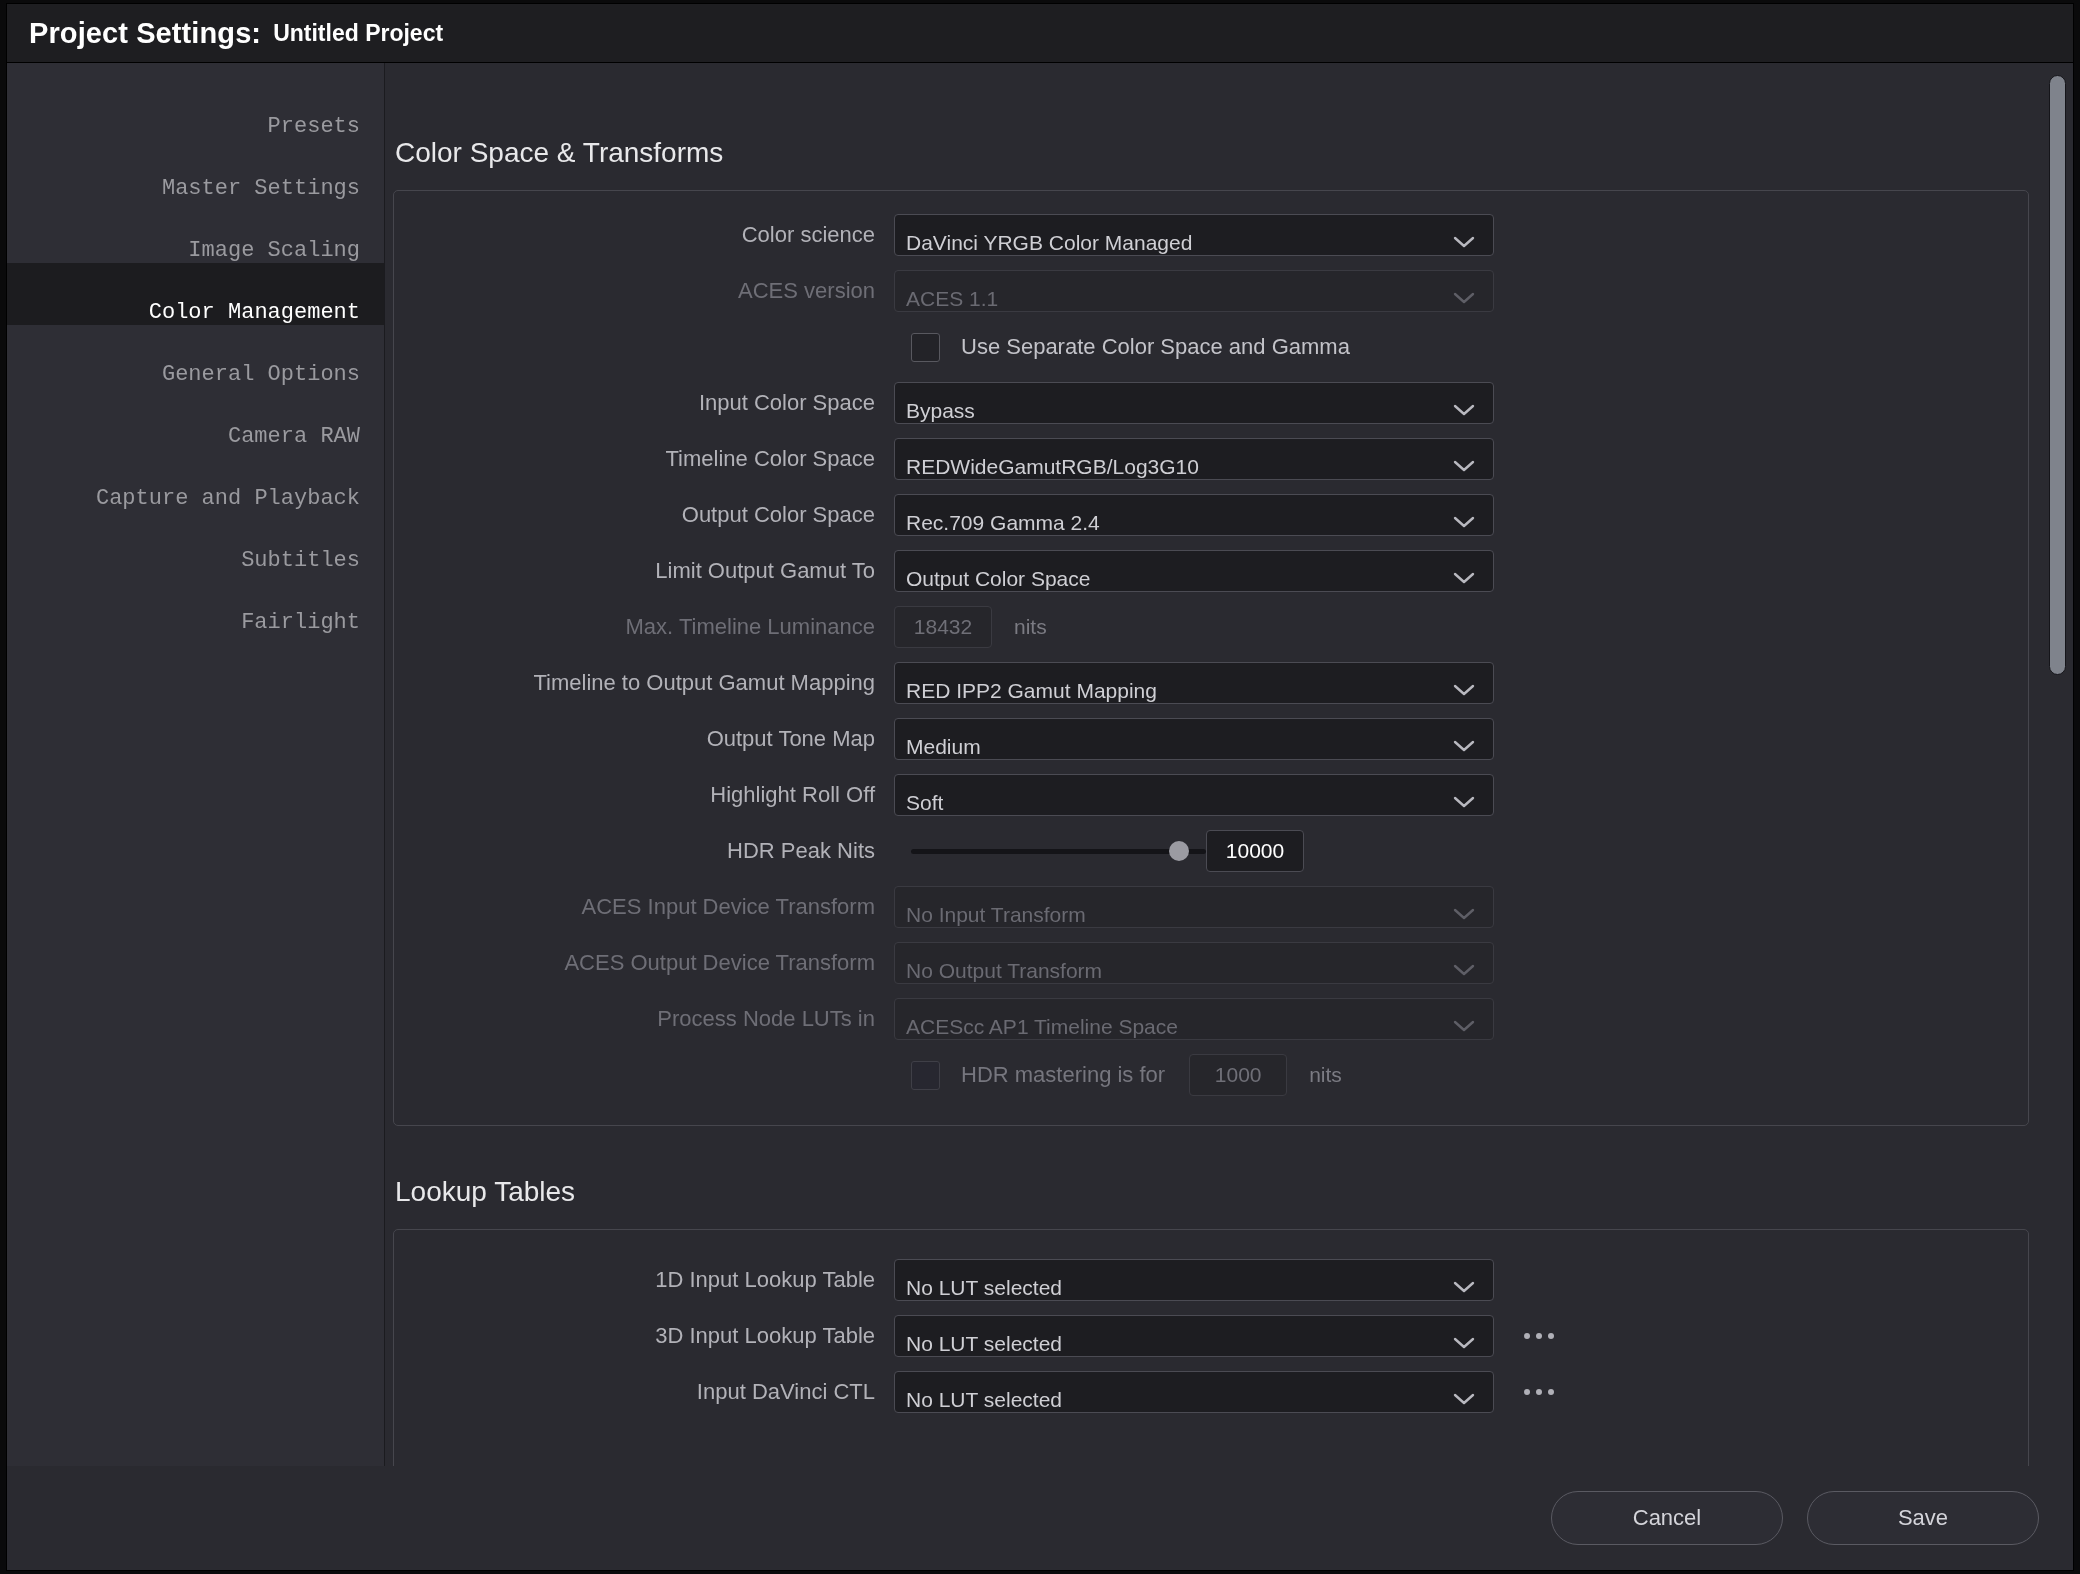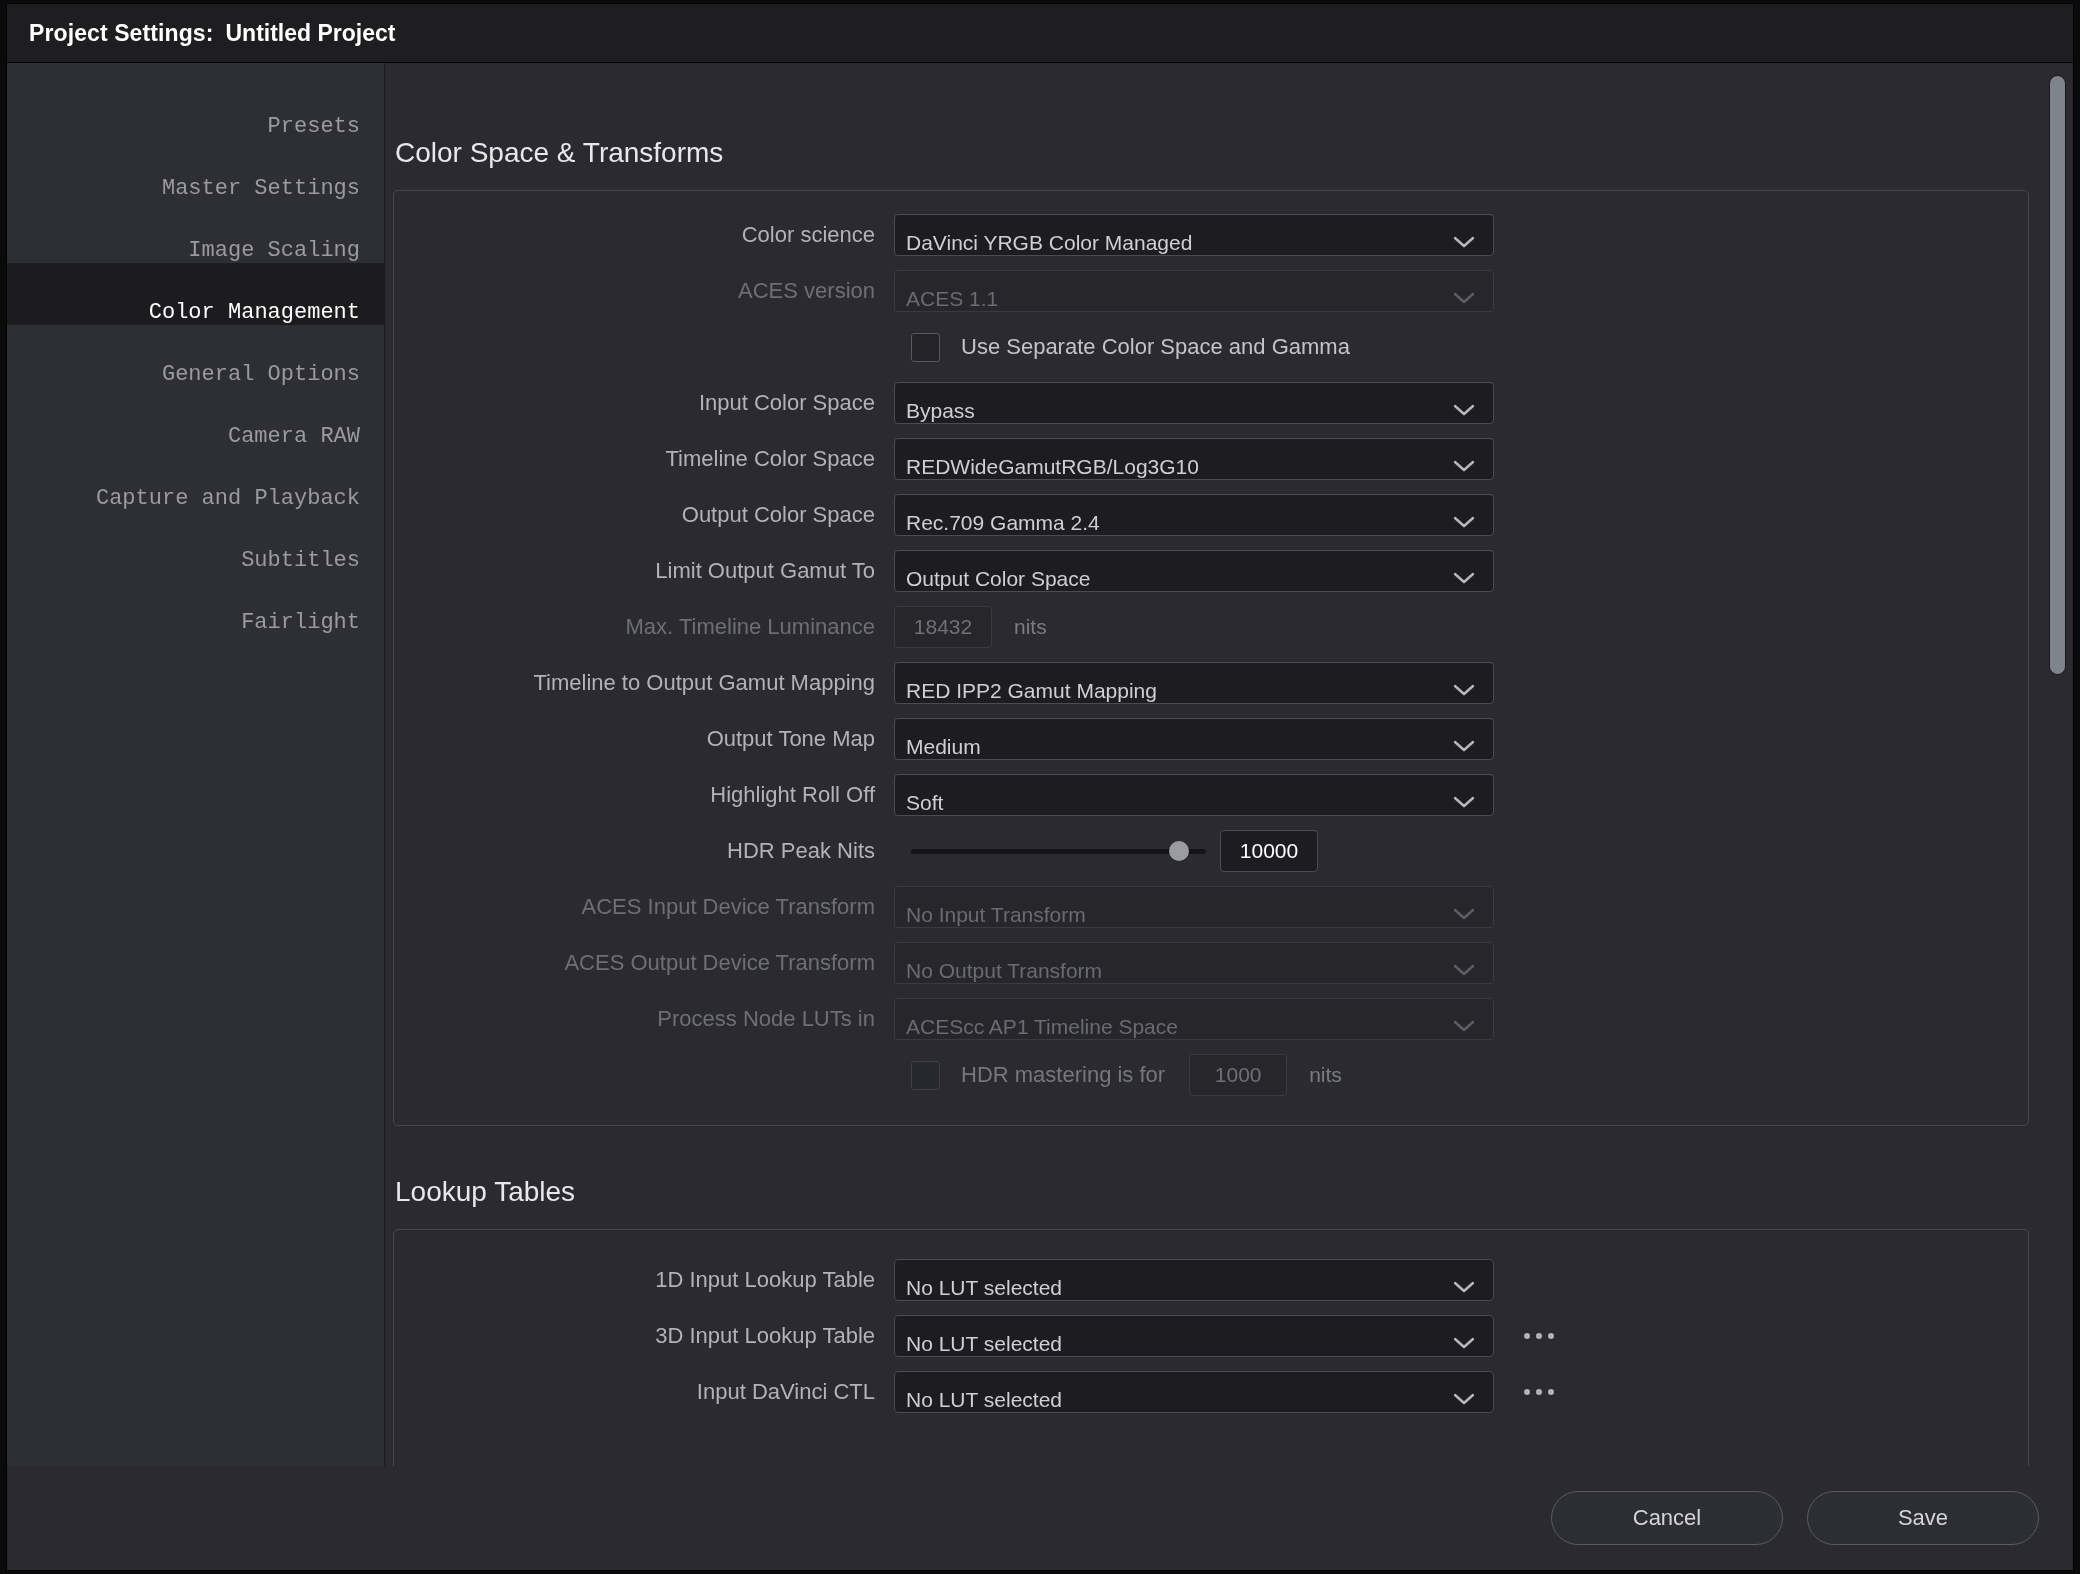--- a/index.html
+++ b/index.html
@@ -31,21 +31,21 @@
     height: 59px;
     min-height: 59px;
     background: #1e1e21;
     border-bottom: 1px solid #000;
     display: flex;
     align-items: center;
     padding-left: 22px;
   }
   #titlebar .title-label {
     color: #ffffff;
-    font-size: 23px;
+    font-size: 29px;
     font-weight: bold;
     letter-spacing: 0.1px;
   }
   #titlebar .title-name {
     color: #ffffff;
     font-size: 23px;
     font-weight: bold;
     margin-left: 12px;
   }
 
@@ -225,21 +225,20 @@
     border-radius: 3px;
   }
   .slider .knob {
     position: absolute;
     left: 258px;
     width: 20px; height: 20px;
     border-radius: 50%;
     background: #9b9ba2;
   }
   .sliderval {
-    margin-left: 14px;
   }
 
   
   .ellipsis {
     width: 46px; height: 42px;
     margin-left: 22px;
     display: flex;
     align-items: center;
     justify-content: center;
     gap: 6px;

